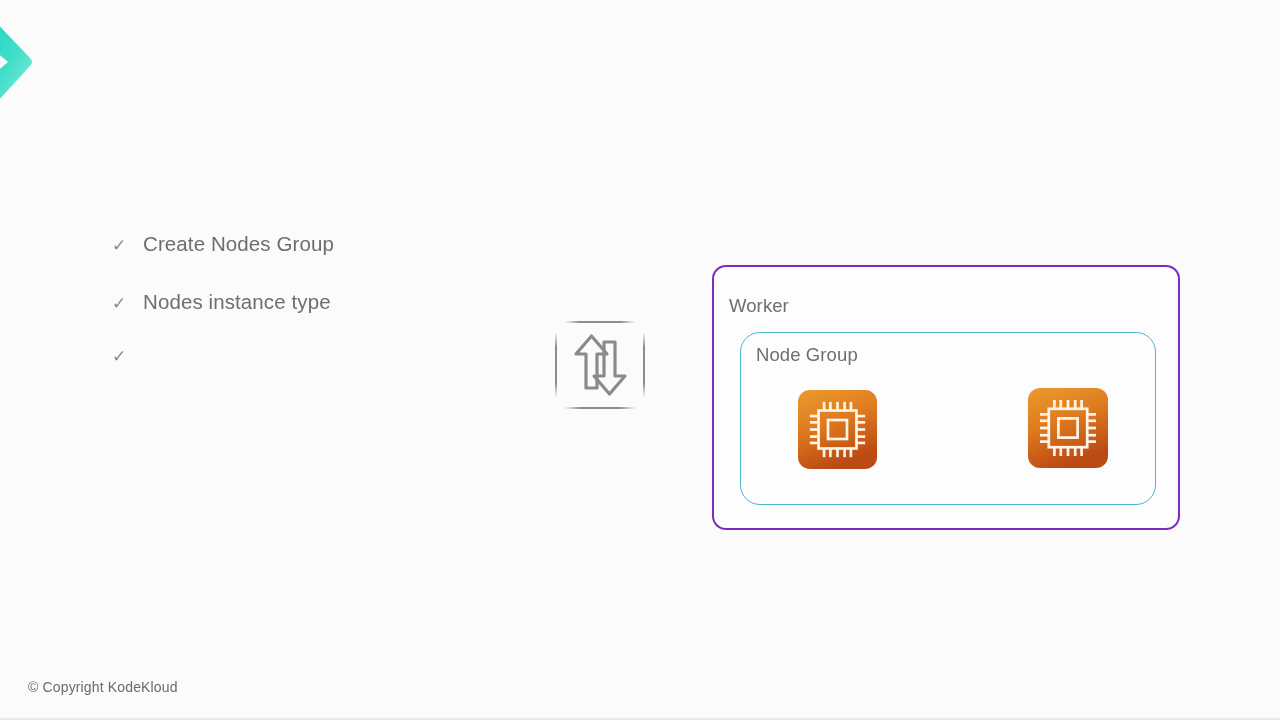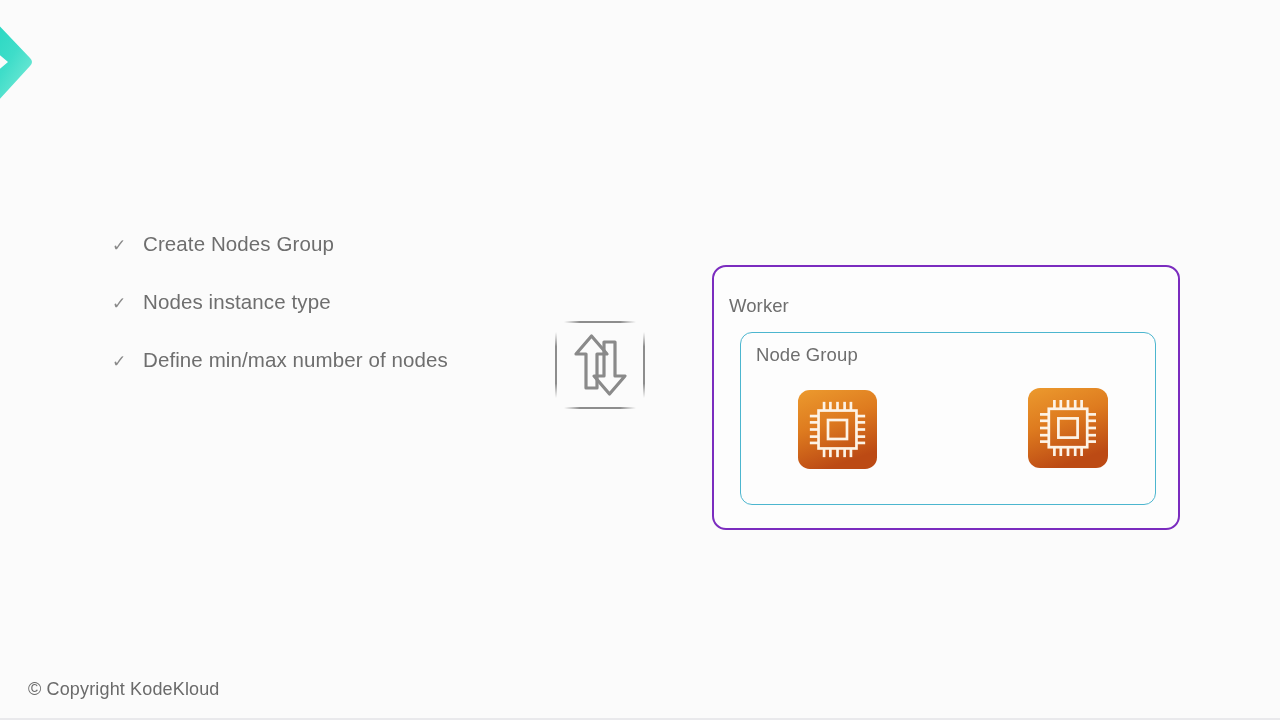--- a/index.html
+++ b/index.html
@@ -99,21 +99,21 @@
     letter-spacing: 0.1px;
     margin-top: 16px;
   }
   .nodegroup-box {
     position: absolute;
     left: 26px;
     top: 65px;
     width: 416px;
     height: 173px;
     border: 1.6px solid #4cb6cf;
-    border-radius: 12px;
+    border-radius: 20px;
     box-sizing: border-box;
     background: transparent;
   }
   .nodegroup-label {
     position: absolute;
     left: 15px;
     top: 11px;
     font-size: 18.5px;
     color: #6e6e6e;
     letter-spacing: 0.1px;
@@ -123,21 +123,21 @@
     display: block;
   }
   .cpu-icon.one { left: 57px;  top: 57px;  width: 79px;  height: 79px; }
   .cpu-icon.two { left: 287px; top: 54px;  width: 80px;  height: 82px; }
 
   
   .footer-copyright {
     position: absolute;
     left: 28px;
     top: 679px;
-    font-size: 18px;
+    font-size: 14px;
     color: #6a6a6a;
     letter-spacing: 0.15px;
   }
   .bottom-edge {
     position: absolute;
     left: 0;
     bottom: 0;
     width: 1280px;
     height: 2px;
     background: #e9e9ec;
@@ -169,21 +169,20 @@
       <span class="bullet-text">Create Nodes Group</span>
     </div>
 
     <div class="bullet-item">
       <span class="bullet-check">✓</span>
       <span class="bullet-text">Nodes instance type</span>
     </div>
 
     <div class="bullet-item">
       <span class="bullet-check">✓</span>
-      <span class="bullet-text">Define min/max number of nodes</span>
     </div>
 
   </div>
 
   <div class="scale-icon-wrap">
     <svg width="96" height="100" viewBox="0 0 96 100" xmlns="http://www.w3.org/2000/svg">
       <defs>
         <linearGradient id="fadeH" x1="0" y1="0" x2="1" y2="0">
           <stop offset="0%" stop-color="#9a9a9a" stop-opacity="0"></stop>
           <stop offset="22%" stop-color="#8d8d8d" stop-opacity="1"></stop>

